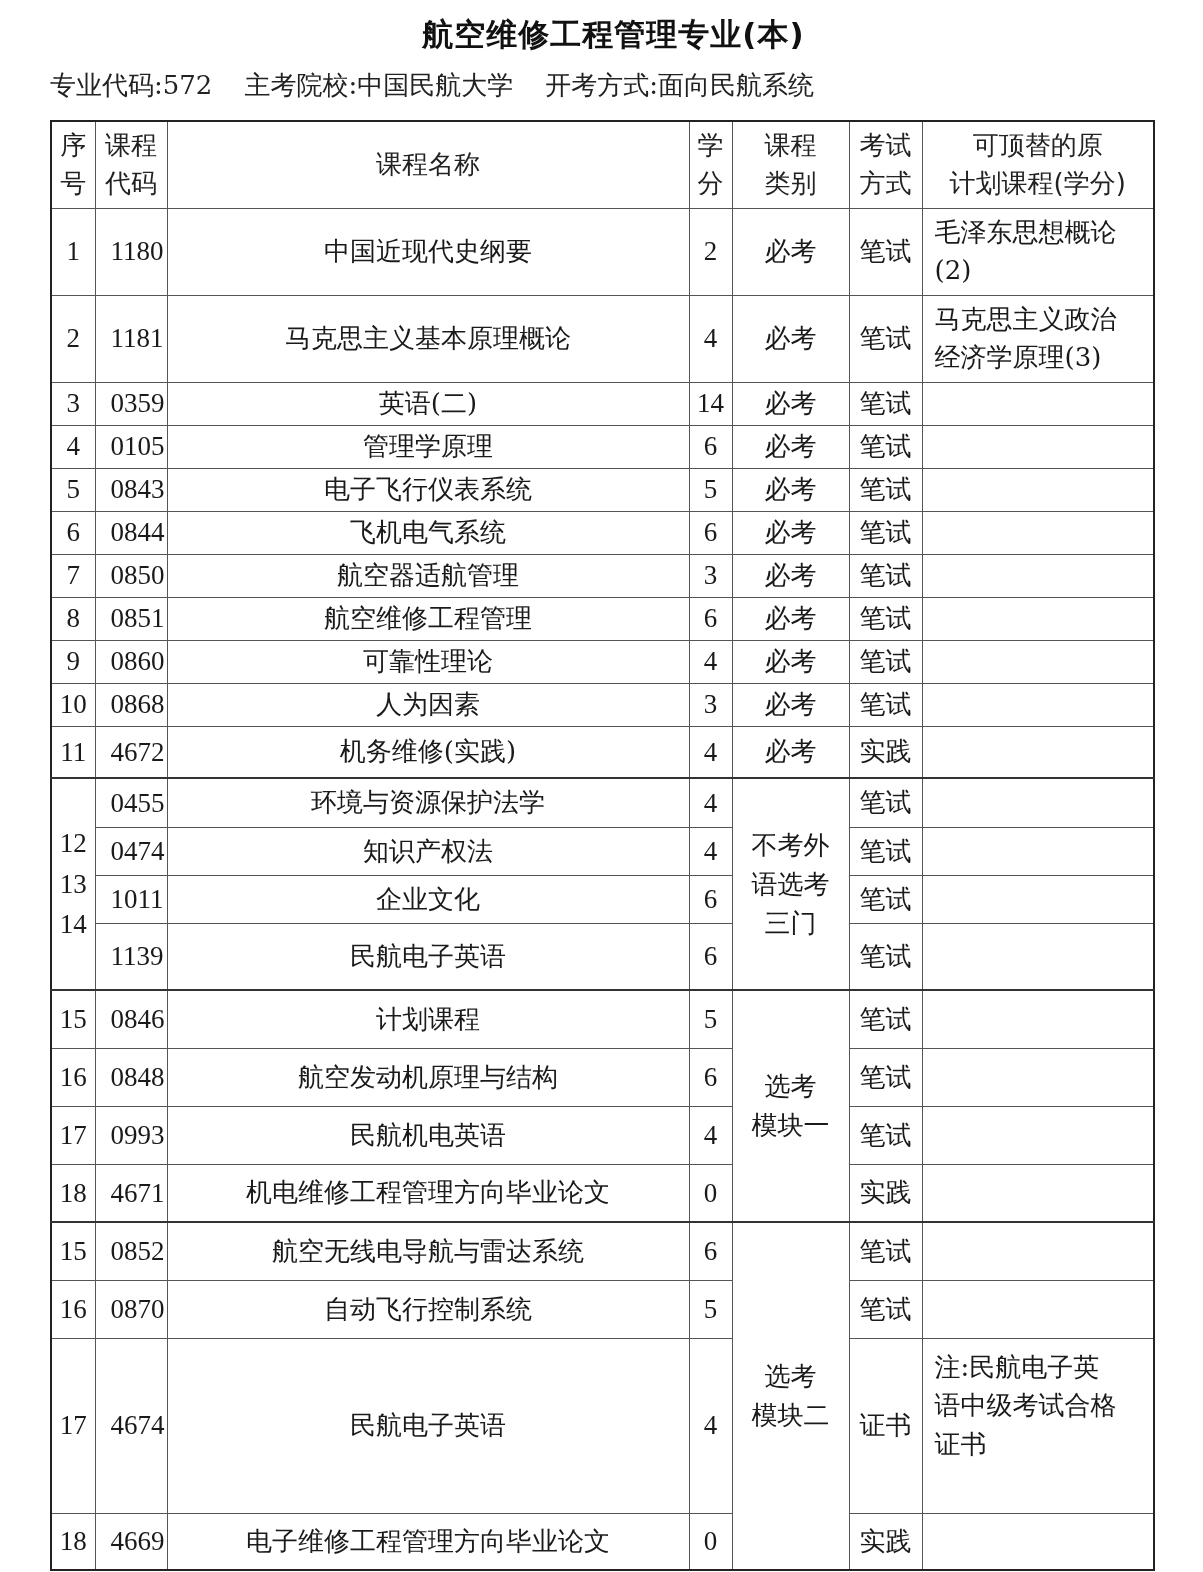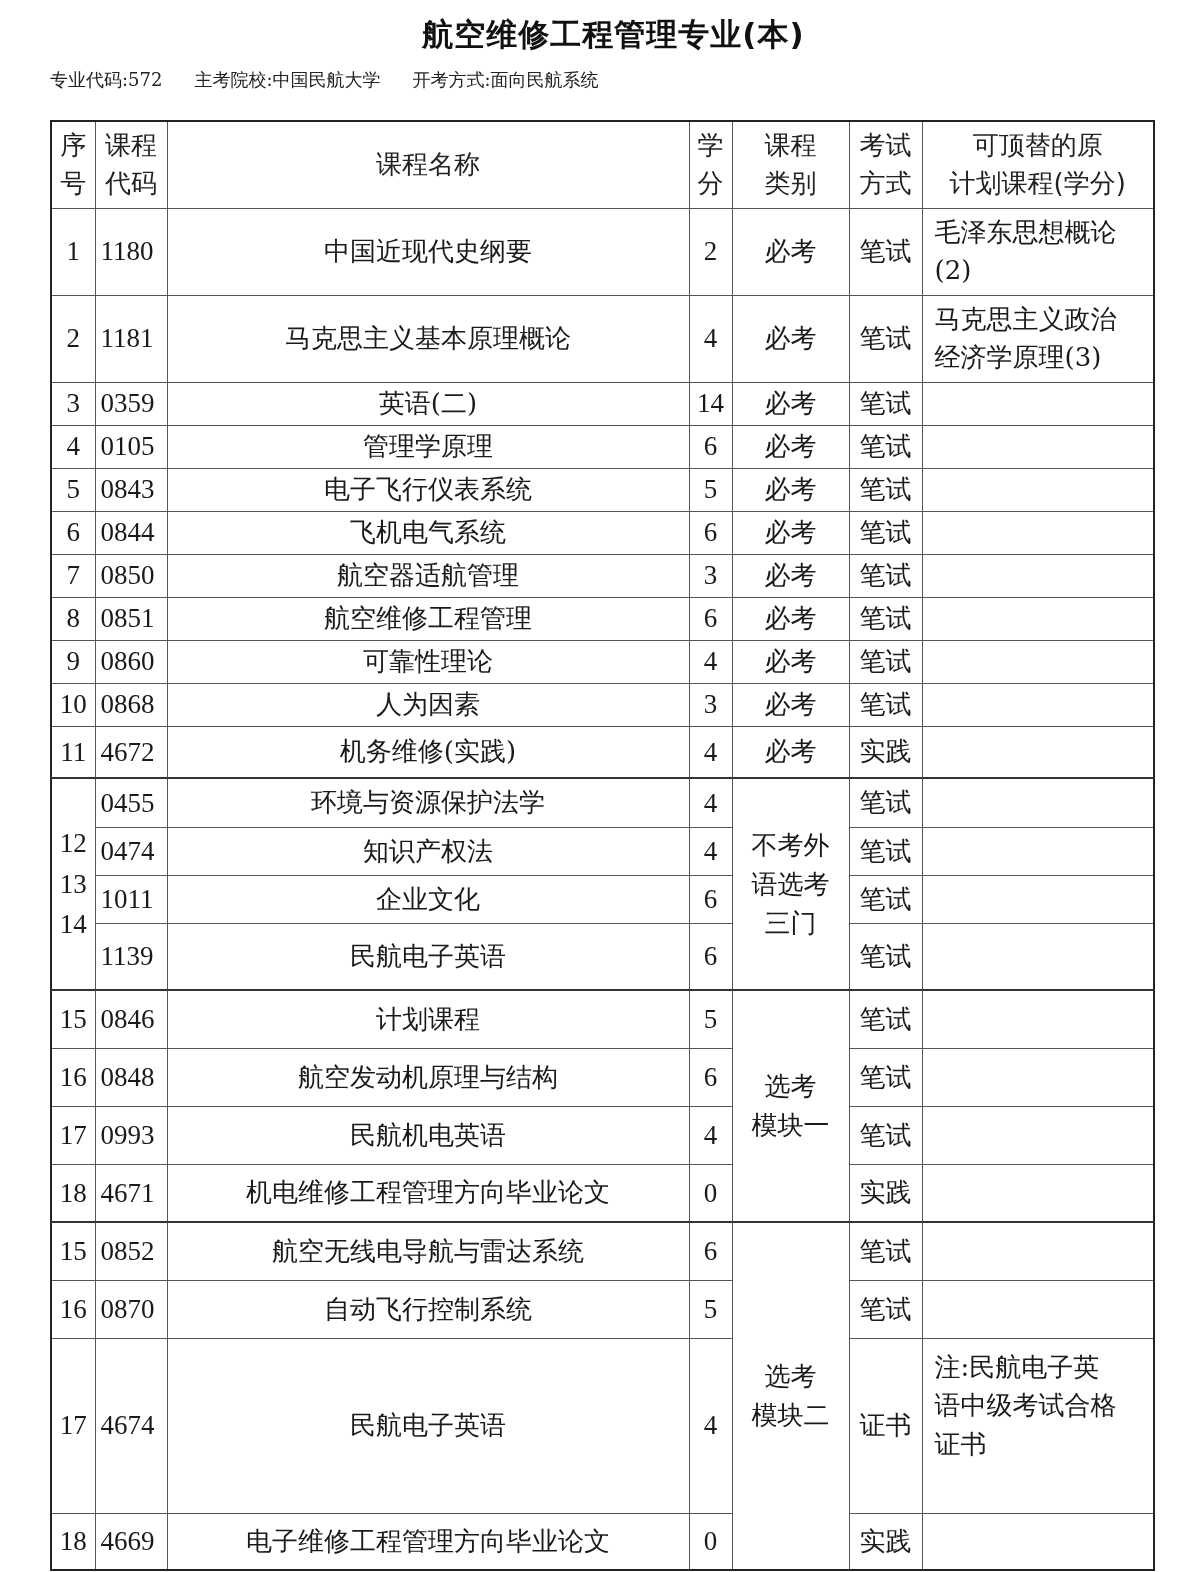--- a/index.html
+++ b/index.html
@@ -7,39 +7,39 @@
     width: 1203px; height: 1572px; position: relative; overflow: hidden;
     font-family: "DejaVu Serif", "Liberation Serif", serif;
     color: #1a1a1a;
   }
   .title {
     position: absolute; left: 12px; top: 14px; width: 1203px; text-align: center;
     font-family: "DejaVu Sans", "Liberation Sans", sans-serif;
     font-size: 31px; font-weight: bold; letter-spacing: 1px; color: #111;
   }
   .meta {
-    position: absolute; left: 50px; top: 68px; font-size: 18px; color: #222;
+    position: absolute; left: 50px; top: 68px; font-size: 26px; color: #222;
     white-space: pre;
   }
   .meta span { margin-right: 32px; }
   table.course-table {
     position: absolute; left: 50px; top: 120px;
     width: 1103px; border-collapse: collapse; table-layout: fixed;
     border: 2.5px solid #222;
   }
   .course-table td, .course-table th {
     border: 1.5px solid #555; padding: 0; text-align: center; vertical-align: middle;
     font-size: 26px; font-weight: normal; line-height: 1.5;
   }
   .course-table th {
     font-family: "DejaVu Sans", "Liberation Sans", sans-serif;
     font-size: 26px; line-height: 1.45; color: #222;
   }
   .course-table td.num { font-family: "Liberation Serif", "DejaVu Serif", serif; font-size: 27px; }
-  .course-table td.code { text-align: left; padding-left: 5px; font-family: "Liberation Serif", "DejaVu Serif", serif; font-size: 27px; }
+  .course-table td.code { text-align: left; padding-left: 15px; font-family: "Liberation Serif", "DejaVu Serif", serif; font-size: 27px; }
   .course-table td.note { text-align: left; padding: 4px 10px 4px 12px; line-height: 1.48; vertical-align: top; }
   .course-table td.note.mid { vertical-align: middle; }
   .course-table tr.group-top td { border-top: 2.5px solid #333; }
   .seq-multi { line-height: 1.45; }
   .cat-multi { line-height: 1.4; }
 </style>
 </head>
 <body>
 
 <div class="title">航空维修工程管理专业(本)</div>

